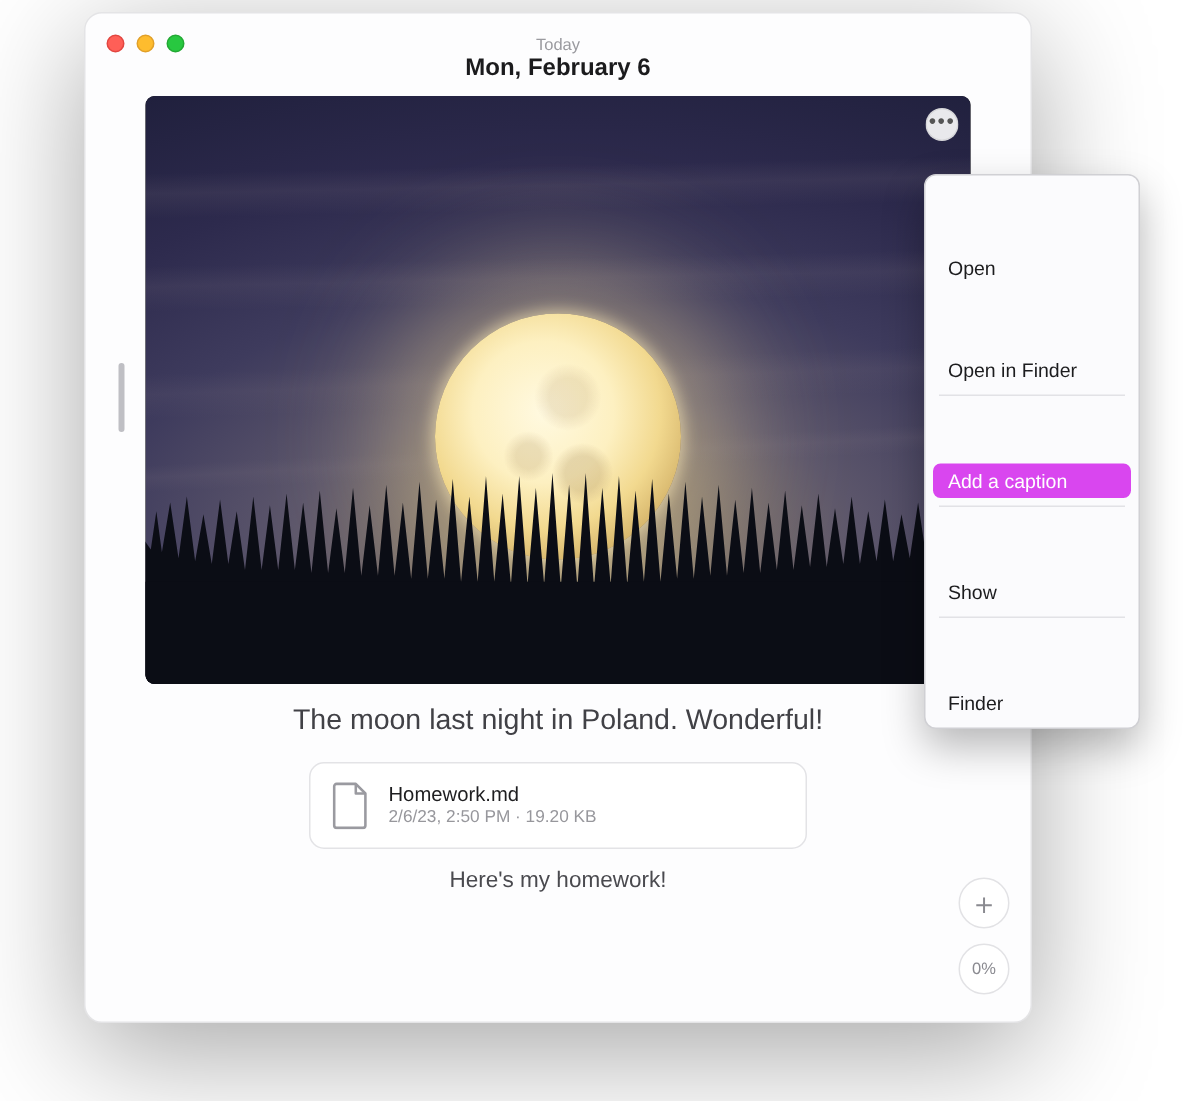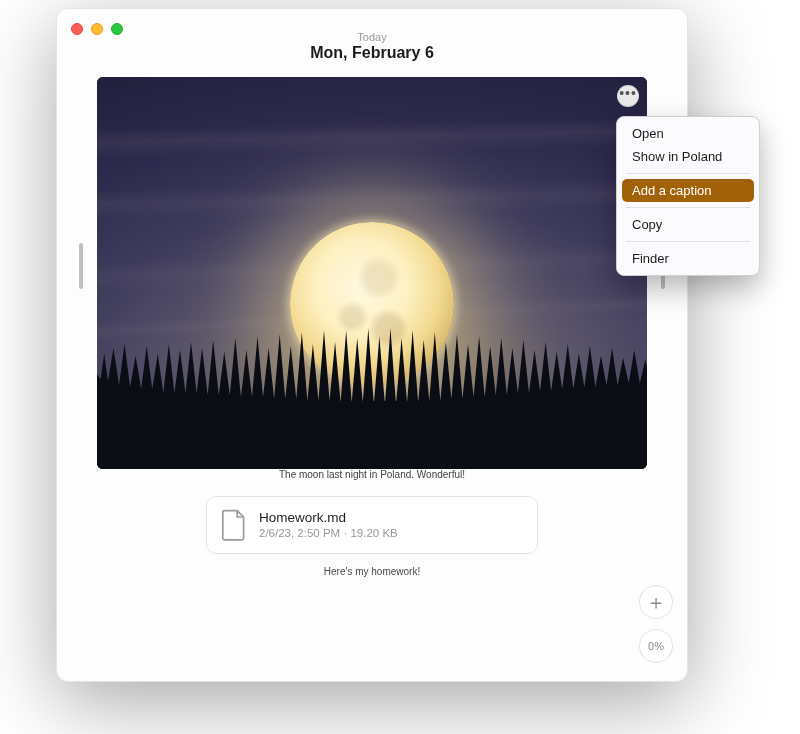--- a/index.html
+++ b/index.html
@@ -1,21 +1,21 @@
 <!DOCTYPE html>
 <html><head>
 <meta charset="utf-8">
 <style>
   * { box-sizing: border-box; margin: 0; padding: 0; }
   html, body { width: 800px; height: 734px; background: transparent; font-family: -apple-system, "Helvetica Neue", Arial, sans-serif; }
 
   .shadow-wrap { position: absolute; left: 56px; top: 8px; width: 632px; height: 674px; filter: drop-shadow(0 20px 40px rgba(0,0,0,0.35)); }
   .window { width: 100%; height: 100%; background: #fdfdfe; border-radius: 12px; border: 1px solid #e4e4e6; display: flex; flex-direction: column; overflow: visible; position: relative; }
 
-  .titlebar { height: 68px; position: relative; display:flex; align-items:center; justify-content:center; flex-direction:column; }
+  .titlebar { height: 55px; position: relative; display:flex; align-items:center; justify-content:center; flex-direction:column; }
   .traffic { position: absolute; left: 14px; top: 14px; display: flex; gap: 8px; }
   .tl { width: 12px; height: 12px; border-radius: 50%; }
   .tl.red { background:#ff5f57; border:0.5px solid #e24640; }
   .tl.yellow { background:#febc2e; border:0.5px solid #e1a029; }
   .tl.green { background:#28c840; border:0.5px solid #23a934; }
   .title-sub { font-size: 11px; color:#9a9a9f; margin-top:6px; }
   .title-main { font-size: 16px; font-weight:600; color:#1b1b1d; margin-top:1px; }
 
   .content { flex:1; padding: 0 40px 18px 40px; display:flex; flex-direction:column; align-items:center; position:relative; }
 
@@ -34,40 +34,40 @@
   .trees { position:absolute; left:-2px; right:-2px; bottom:-2px; height:45%; }
   .trees svg { width:100%; height:100%; display:block; }
 
   .handle { position:absolute; top:47%; width:4px; height:46px; background:#bfbfc4; border-radius:3px; transform:translateY(-50%); }
   .handle.left { left:-18px; }
   .handle.right { right:-18px; }
 
   .more-btn { position:absolute; top:8px; right:8px; width:22px; height:22px; border-radius:50%; background:rgba(255,255,255,0.9); display:flex; align-items:center; justify-content:center; color:#555; font-size:14px; line-height:1; border:0.5px solid rgba(0,0,0,0.08); cursor:pointer; }
   .more-btn span{letter-spacing:1px; position:relative; top:-3px;}
 
-  .caption { text-align:center; font-size:10px; color:#414146; }
+  .caption { text-align:center; font-size:19px; color:#414146; margin-top:14px; }
 
   .attachment { margin-top:16px; width:332px; height:58px; border:1px solid #e3e3e6; border-radius:10px; background:#fff; display:flex; align-items:center; padding:16px 14px; gap:12px; cursor:pointer; }
   .doc-icon { width:26px; height:32px; position:relative; }
   .doc-icon svg { width:100%; height:100%; }
   .attach-text { display:flex; flex-direction:column; line-height:1.3; }
   .attach-name { font-size:13.5px; color:#1e1e20; }
   .attach-meta { font-size:11.5px; color:#97979c; }
 
-  .caption2 { text-align:right; font-size:10px; color:#4a4a4f; margin-top:12px; }
+  .caption2 { text-align:right; font-size:15px; color:#4a4a4f; margin-top:12px; }
 
   .side-buttons { position:absolute; right:14px; bottom:18px; display:flex; flex-direction:column; gap:10px; align-items:center; }
   .circ-btn { width:34px; height:34px; border-radius:50%; background:#fff; border:1px solid #e2e2e5; display:flex; align-items:center; justify-content:center; color:#8a8a90; cursor:pointer; }
   .circ-btn.plus { font-size:20px; font-weight:300; }
   .circ-btn.pct { font-size:11px; font-weight:500; color:#8a8a90; }
 
   
   .menu { position:absolute; left:616px; top:116px; width:144px; background:#fbfbfd; border:0.5px solid #d0d0d4; border-radius:8px; box-shadow: 0 12px 28px rgba(0,0,0,0.28); padding:5px; font-size:13px; color:#1c1c1e; }
-  .menu-item { padding:4px 10px; border-radius:5px; cursor:default; }
-  .menu-item.sel { background:#a16207; color:#fff; }
+  .menu-item { padding:4px 10px; border-radius:5px; cursor:default;margin-top:45px; }
+  .menu-item.sel { background:#d946ef; color:#fff; }
   .menu-sep { height:1px; background:#e2e2e6; margin:5px 4px; }
 </style>
 </head>
 <body>
 
 <div class="shadow-wrap">
   <div class="window">
 
     <div class="titlebar">
       <div class="traffic">
@@ -131,20 +131,20 @@
       <div class="circ-btn pct">
         <span>0%</span>
       </div>
     </div>
 
   </div>
 </div>
 
 <div class="menu">
   <div class="menu-item">Open</div>
-  <div class="menu-item">Show in Poland</div>
+  <div class="menu-item">Open in Finder</div>
   <div class="menu-sep"></div>
   <div class="menu-item sel">Add a caption</div>
   <div class="menu-sep"></div>
-  <div class="menu-item">Copy</div>
+  <div class="menu-item">Show</div>
   <div class="menu-sep"></div>
   <div class="menu-item">Finder</div>
 </div>
 
 </body></html>

